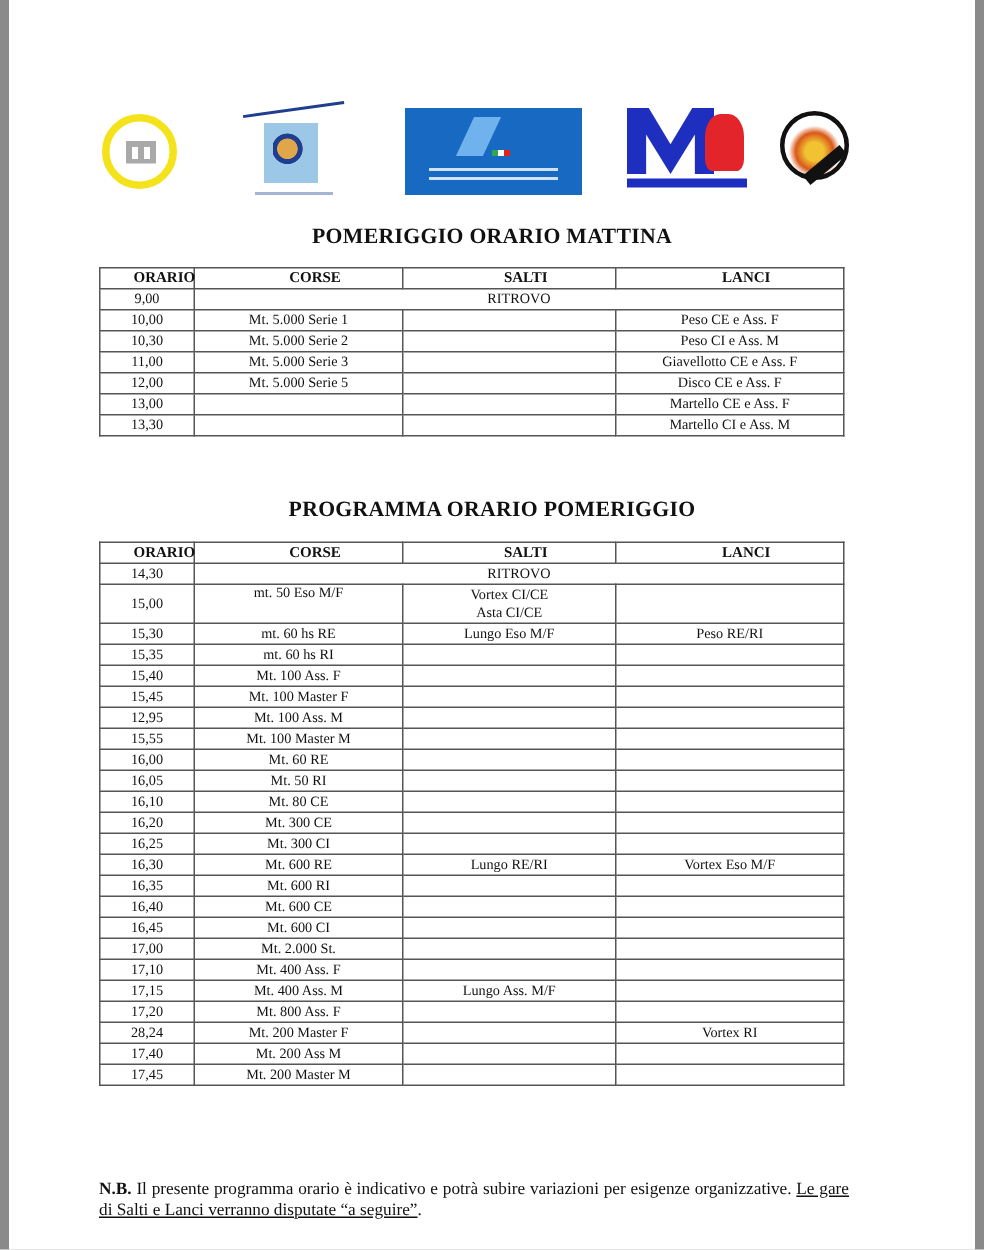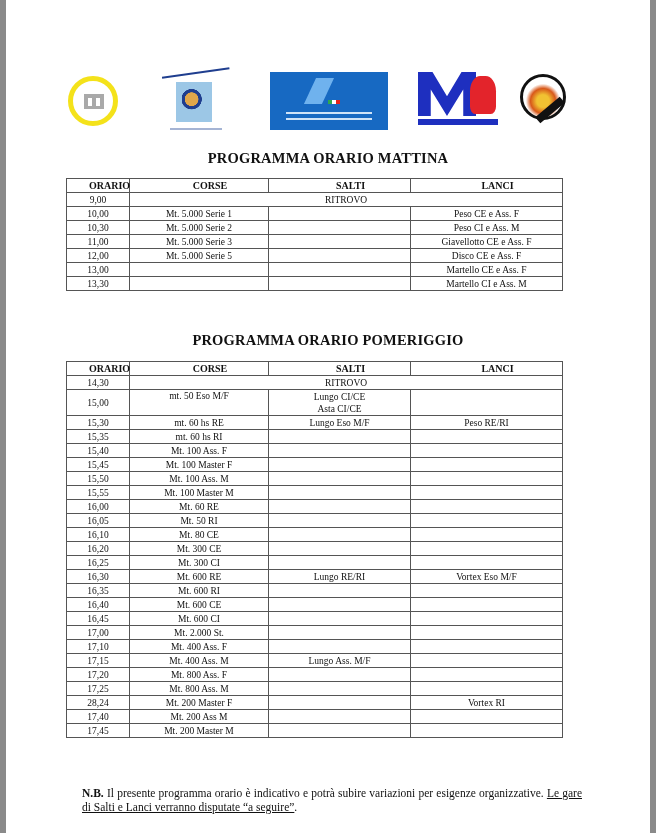--- a/index.html
+++ b/index.html
@@ -62,21 +62,21 @@
     border: 1px solid #555; padding: 0; text-align: center; height: 13px; line-height: 12px;
     font-weight: normal;
   }
   table.sched th { font-weight: bold; font-size: 10px; height: 13px; padding-left: 22px; }
   col.c1 { width: 63px; } col.c2 { width: 139px; } col.c3 { width: 142px; } col.c4 { width: 152px; }
   .tbl-mattina { top: 178px; }
   .tbl-pomeriggio { top: 361px; }
   table.sched td.two { height: 25px; }
 
   .note {
-    position: absolute; left: 76px; top: 774px; width: 500px;
+    position: absolute; left: 60px; top: 774px; width: 500px;
     font-size: 11.5px; line-height: 14px; text-align: justify; text-align-last: left;
   }
   .note .u { text-decoration: underline; }
 </style>
 </head>
 <body>
 
 <div class="page">
 
   <div class="logos">
@@ -99,21 +99,21 @@
         <div class="m"></div>
         <div class="runner"></div>
         <div class="name"></div>
       </div>
     <div class="logo logo5">
         <div class="ring"></div>
         <div class="word"></div>
       </div>
   </div>
 
-  <h2 class="section-title t-mattina">PROGRAMMA ORARIO MATTINA</h2>
+  <h2 class="section-title t-mattina">POMERIGGIO ORARIO MATTINA</h2>
 
   <table class="sched tbl-mattina">
     <colgroup>
         <col class="c1">
         <col class="c2">
         <col class="c3">
         <col class="c4">
       </colgroup>
     <tbody>
         <tr>
@@ -182,21 +182,21 @@
       <th>LANCI</th>
     </tr>
     <tr>
       <td>14,30</td>
       <td colspan="3">RITROVO</td>
     </tr>
     <tr>
       <td class="two">15,00</td>
       <td class="two" style="vertical-align:top">mt. 50 Eso M/F</td>
       <td class="two">
-            <div>Lungo CI/CE</div>
+            <div>Vortex CI/CE</div>
             <div>Asta CI/CE</div>
           </td>
       <td class="two"></td>
     </tr>
     <tr>
           <td>15,30</td>
           <td>mt. 60 hs RE</td>
           <td>Lungo Eso M/F</td>
           <td>Peso RE/RI</td>
         </tr>
@@ -212,21 +212,21 @@
           <td></td>
           <td></td>
         </tr>
     <tr>
           <td>15,45</td>
           <td>Mt. 100 Master F</td>
           <td></td>
           <td></td>
         </tr>
     <tr>
-          <td>15,50</td>
+          <td>12,95</td>
           <td>Mt. 100 Ass. M</td>
           <td></td>
           <td></td>
         </tr>
     <tr>
           <td>15,55</td>
           <td>Mt. 100 Master M</td>
           <td></td>
           <td></td>
         </tr>
@@ -302,26 +302,20 @@
           <td>Lungo Ass. M/F</td>
           <td></td>
         </tr>
     <tr>
           <td>17,20</td>
           <td>Mt. 800 Ass. F</td>
           <td></td>
           <td></td>
         </tr>
     <tr>
-          <td>17,25</td>
-          <td>Mt. 800 Ass. M</td>
-          <td></td>
-          <td></td>
-        </tr>
-    <tr>
           <td>28,24</td>
           <td>Mt. 200 Master F</td>
           <td></td>
           <td>Vortex RI</td>
         </tr>
     <tr>
           <td>17,40</td>
           <td>Mt. 200 Ass M</td>
           <td></td>
           <td></td>

